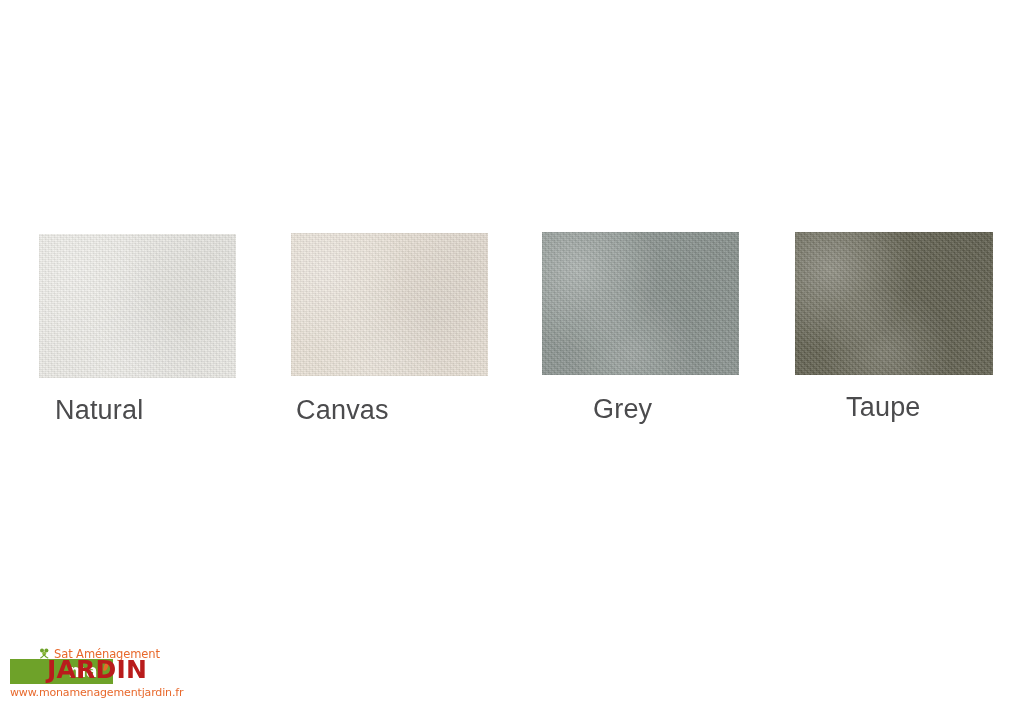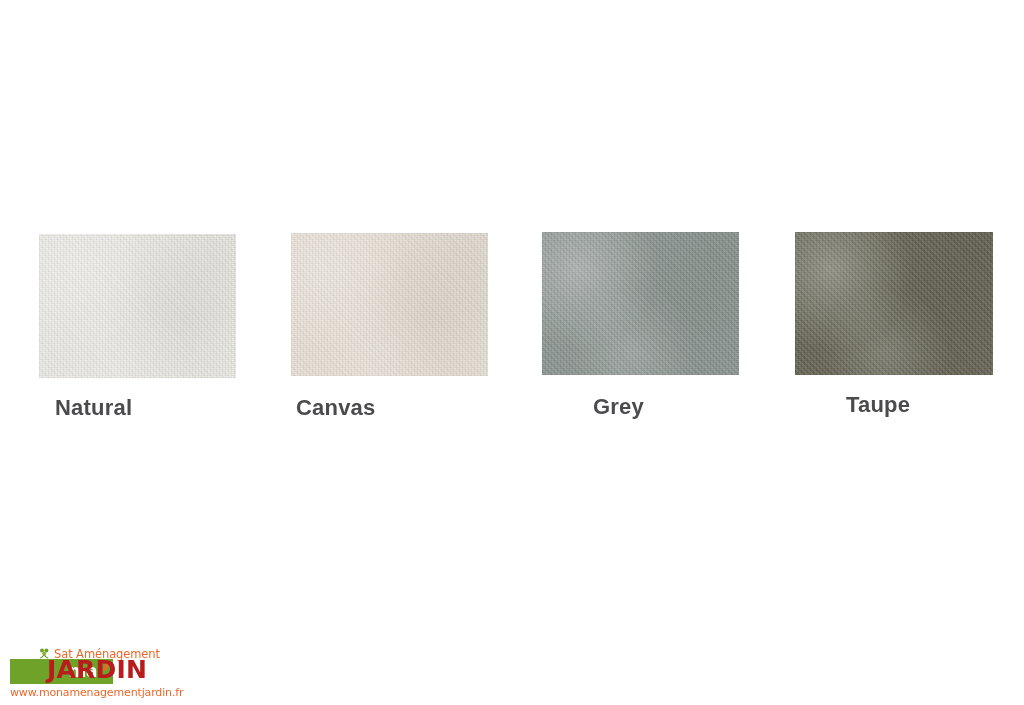--- a/index.html
+++ b/index.html
@@ -59,23 +59,23 @@
   .weave-mottle {
     background-image:
       radial-gradient(circle at 18% 26%, rgba(255,255,255,.30), rgba(255,255,255,0) 42%),
       radial-gradient(circle at 72% 62%, rgba(0,0,0,.045), rgba(0,0,0,0) 48%),
       radial-gradient(circle at 46% 84%, rgba(255,255,255,.18), rgba(255,255,255,0) 40%),
       radial-gradient(circle at 88% 14%, rgba(0,0,0,.035), rgba(0,0,0,0) 44%);
   }
 
   .swatch-label {
     position: absolute;
-    font-weight: bold;
+    font-weight: normal;
     color: #4b4b4d;
-    font-size: 22px;
+    font-size: 27px;
     letter-spacing: .2px;
     white-space: nowrap;
   }
 
   
   #brand-logo {
     position: absolute;
     left: 10px;
     top: 646px;
     width: 140px;

